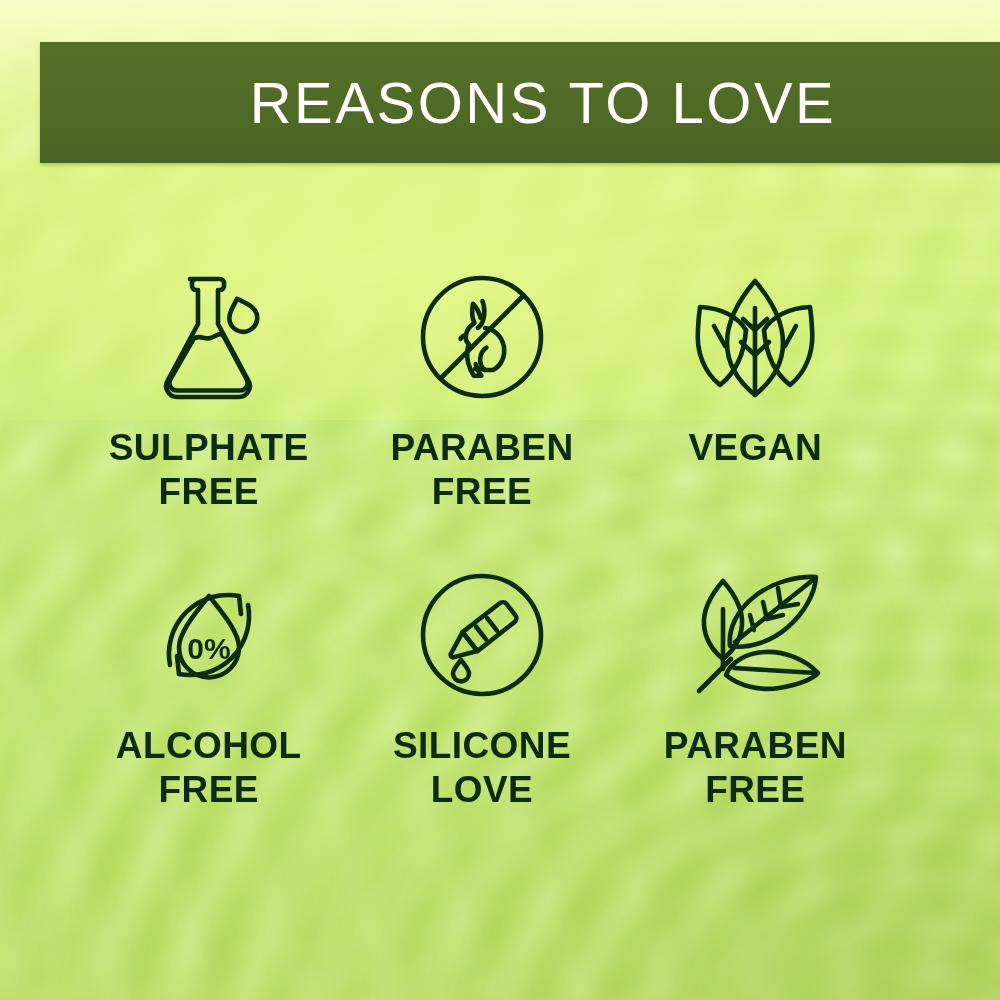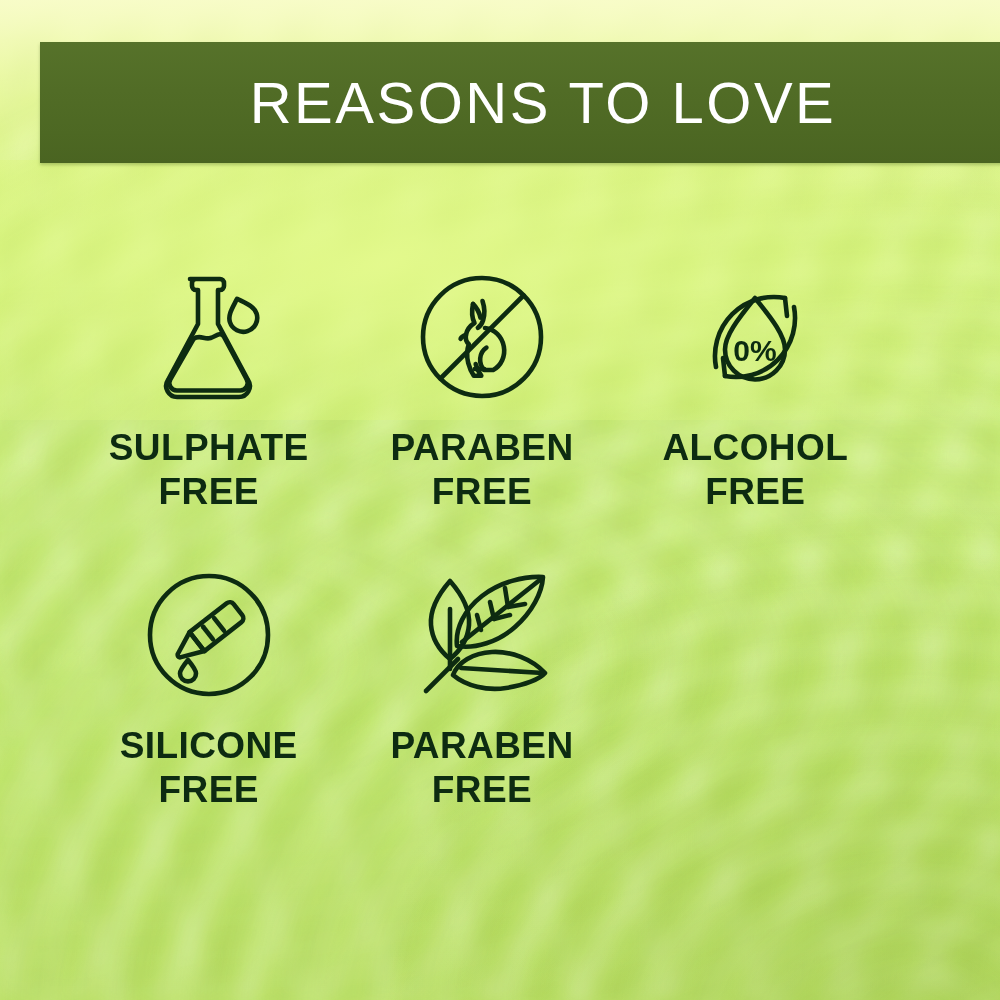--- a/index.html
+++ b/index.html
@@ -233,20 +233,41 @@
                    c-2.8 -3.2 -4.2 -7.4 -3.8 -11.6
                    c0.4 -4.6 2.8 -8.6 6.2 -10.8"></path>
 
           <path d="M68.2 98 h-9.4"></path>
         </svg>
       </div>
       <div class="label">PARABEN
 FREE</div>
     </div>
 
+    <div class="cell">
+      <div class="icon-wrap">
+        <svg width="136" height="130" viewBox="0 0 136 130" fill="none" stroke="#0d2b11" stroke-width="4.6" stroke-linecap="round" stroke-linejoin="round">
+
+          <path d="M13 35 c22 1 38 10 46 23 c-2 26 -12 44 -26 55 c-16 -13 -24 -33 -22 -56 c0.3 -8 1 -15 2 -22 Z"></path>
+          <path d="M27 54 l11 20"></path>
+
+          <path d="M123 35 c-22 1 -38 10 -46 23 c2 26 12 44 26 55 c16 -13 24 -33 22 -56 c-0.3 -8 -1 -15 -2 -22 Z"></path>
+          <path d="M109 54 l-11 20"></path>
+
+          <path d="M68 9 c18 21 28 42 28 62 c0 20 -11 38 -28 52 c-17 -14 -28 -32 -28 -52 c0 -20 10 -41 28 -62 Z"></path>
+
+          <line x1="68" y1="36" x2="68" y2="119"></line>
+          <path d="M68 58 l-12 -11"></path>
+          <path d="M68 58 l12 -11"></path>
+          <path d="M68 83 l-14 -13"></path>
+          <path d="M68 83 l14 -13"></path>
+        </svg>
+      </div>
+      <div class="label single">VEGAN</div>
+    </div>
 
     <div class="cell">
       <div class="icon-wrap">
         <svg width="132" height="132" viewBox="0 0 132 132" fill="none" stroke="#0d2b11" stroke-width="4.6" stroke-linecap="round" stroke-linejoin="round">
 
           <path d="M96 27 A59 59 0 0 0 27 96"></path>
           <path d="M36 105 A59 59 0 0 0 105 36"></path>
 
           <path d="M96 27 l2 18"></path>
           <path d="M36 105 l-2 -18"></path>
@@ -271,21 +292,21 @@
             <line x1="64" y1="55" x2="64" y2="71"></line>
             <line x1="78" y1="55" x2="78" y2="71"></line>
 
             <path d="M50 51 L27 61 a3 3 0 0 0 0 4 L50 75 Z"></path>
           </g>
 
           <path d="M45 91 c5 6 8 10 8 13.4 a8 8 0 0 1 -16 0 C37 101 40 97 45 91 Z"></path>
         </svg>
       </div>
       <div class="label">SILICONE
-FREE</div>
+LOVE</div>
     </div>
 
     <div class="cell">
       <div class="icon-wrap">
         <svg width="140" height="132" viewBox="0 0 140 132" fill="none" stroke="#0d2b11" stroke-width="4.6" stroke-linecap="round" stroke-linejoin="round">
 
           <path d="M14 122 L46 90"></path>
 
           <path d="M38 12 c14 16 20 31 19 44 c-1 13 -8 25 -19 34 c-11 -9 -18 -21 -19 -34 c-1 -13 5 -28 19 -44 Z"></path>
           <line x1="38" y1="40" x2="38" y2="100"></line>

